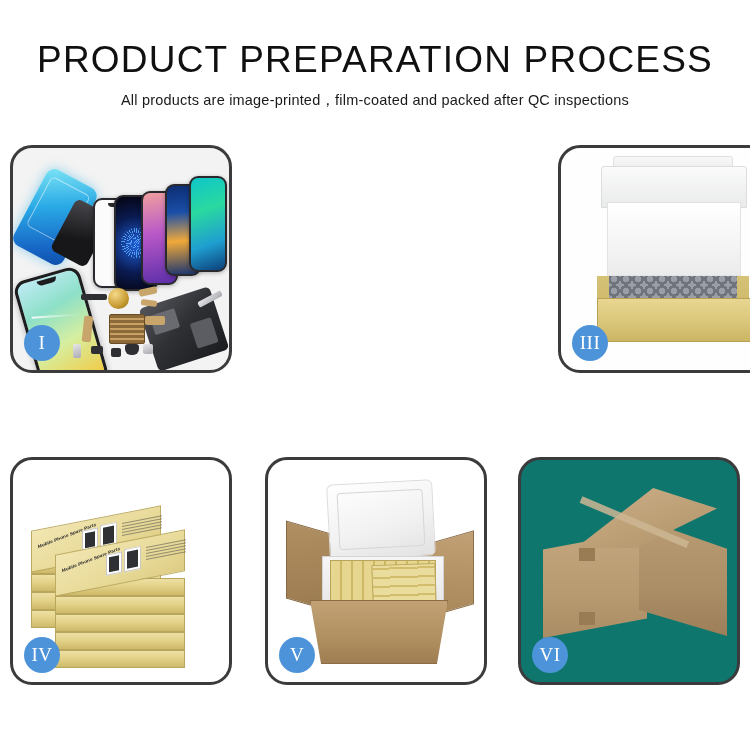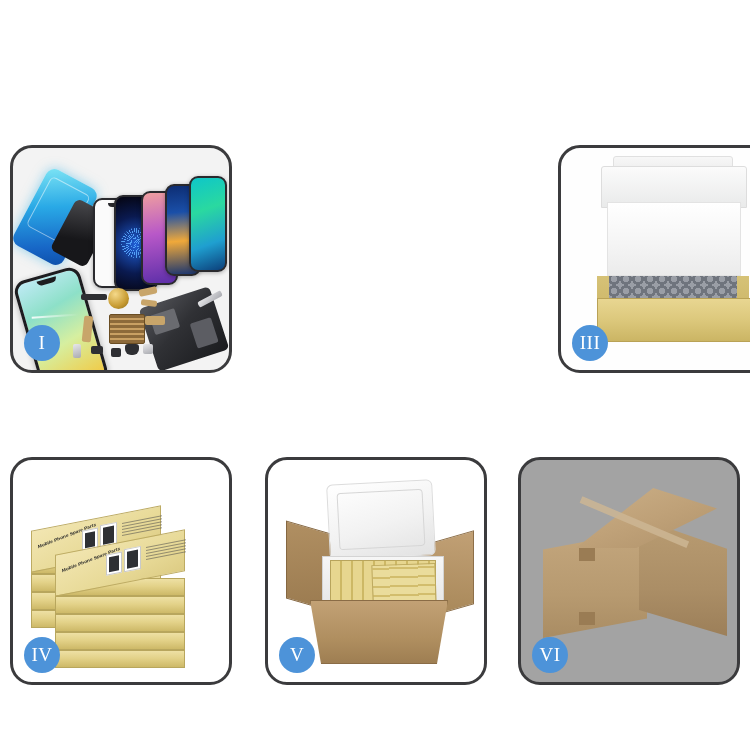--- a/index.html
+++ b/index.html
@@ -268,21 +268,21 @@
     background:repeating-linear-gradient(90deg,#e7d68f 0 9px,#cdb865 9px 11px);
     border:1px solid #b8a45c;
   }
   .p5 .ytray2{
     position:absolute;left:104px;top:104px;width:62px;height:38px;
     background:repeating-linear-gradient(0deg,#eadc9c 0 7px,#d2bd6d 7px 9px);
     border:1px solid #bda95f;transform:rotate(-2deg);
   }
 
   
-  .p6{background:#a3a3a3;}
+  .p6{background:#0f766e;}
   .p6 .topface{
     position:absolute;left:28px;top:28px;width:168px;height:60px;
     background:linear-gradient(160deg,#cdb28a 0%,#bfa178 55%,#b0926a 100%);
     clip-path:polygon(16% 100%,62% 0,100% 34%,52% 100%);
     border:0;
   }
   .p6 .leftface{
     position:absolute;left:22px;top:70px;width:104px;height:108px;
     background:linear-gradient(180deg,#c3a67d 0%,#b79a70 60%,#a98c63 100%);
     clip-path:polygon(0 18%,100% 0,100% 82%,0 100%);
@@ -297,20 +297,24 @@
     background:rgba(205,182,148,.85);transform:rotate(23deg);transform-origin:left center;
   }
   .p6 .tape1{position:absolute;left:58px;top:88px;width:16px;height:13px;background:#9a7c54;}
   .p6 .tape2{position:absolute;left:58px;top:152px;width:16px;height:13px;background:#9a7c54;}
 </style>
 </head>
 <body>
 
 <div class="page">
 
+  <div class="header">
+    <div class="title">PRODUCT PREPARATION PROCESS</div>
+    <div class="subtitle">All products are image-printed，film-coated and packed after QC inspections</div>
+  </div>
 
   <div class="grid">
 
     <div class="row row1">
 
       <div class="panel c1 p1">
         <div class="photo">
           <div class="blueglass"></div>
           <div class="blackpanel"></div>
           <div class="ph phA"></div>

